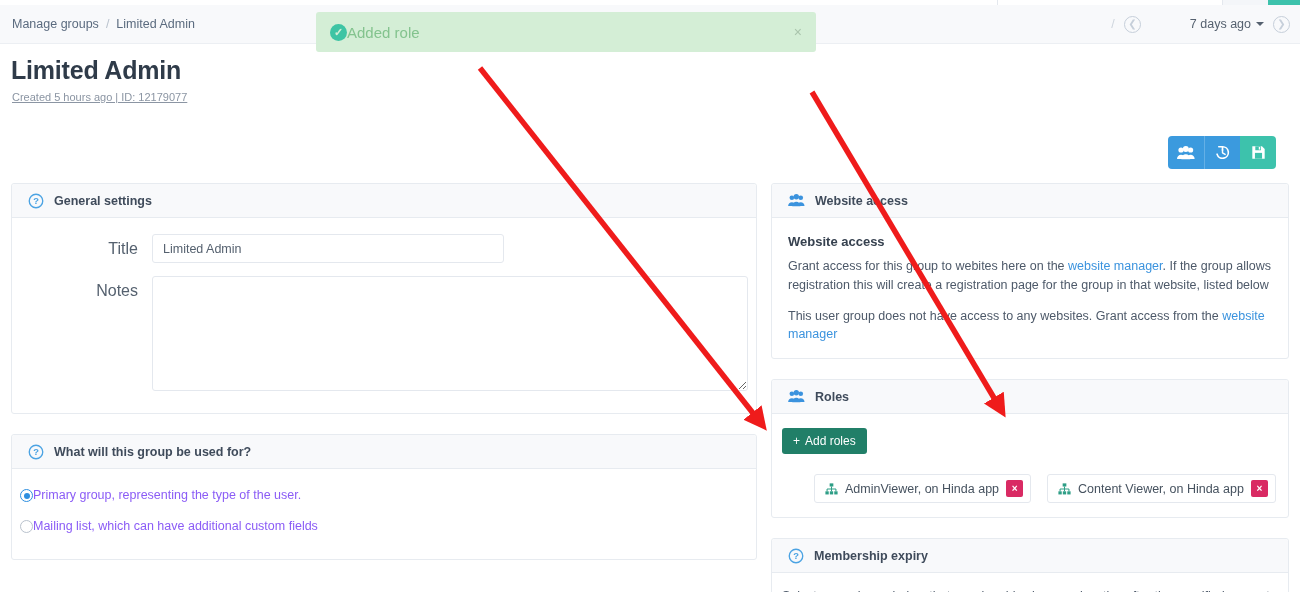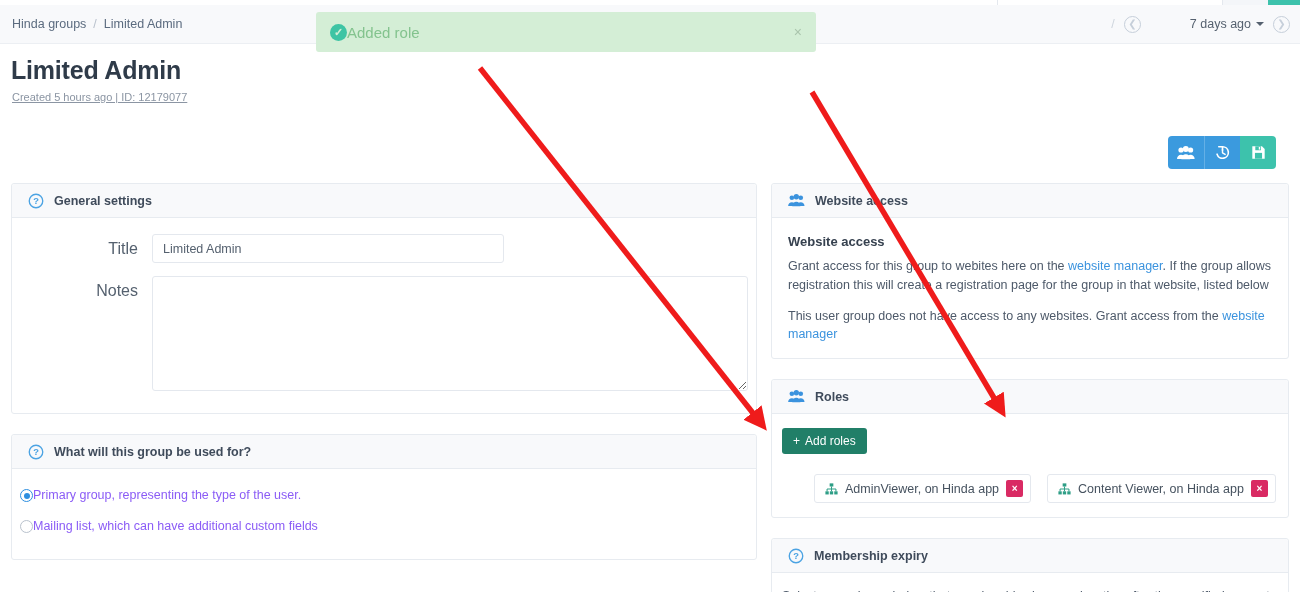--- a/index.html
+++ b/index.html
@@ -148,21 +148,21 @@
 
 <div class="top-sliver">
   <div class="seg" style="left:0;width:998px;"></div>
   <div class="seg" style="left:998px;width:225px;"></div>
   <div class="seg alt" style="left:1223px;width:109px;"></div>
   <div class="seg teal" style="left:1268px;width:32px;"></div>
 </div>
 
 <div class="breadcrumb-bar">
   <div class="crumbs">
-    <a href="#">Hinda groups</a><span class="crumb-sep">/</span><span class="crumb-current">Limited Admin</span>
+    <a href="#">Manage groups</a><span class="crumb-sep">/</span><span class="crumb-current">Limited Admin</span>
   </div>
   <div class="bc-right">
     <span class="bc-slash">/</span>
     <span class="circ-btn">❮</span>
     <span class="ver-label">7 days ago</span>
     <span class="caret-dn"></span>
     <span class="circ-btn">❯</span>
   </div>
 </div>
 

